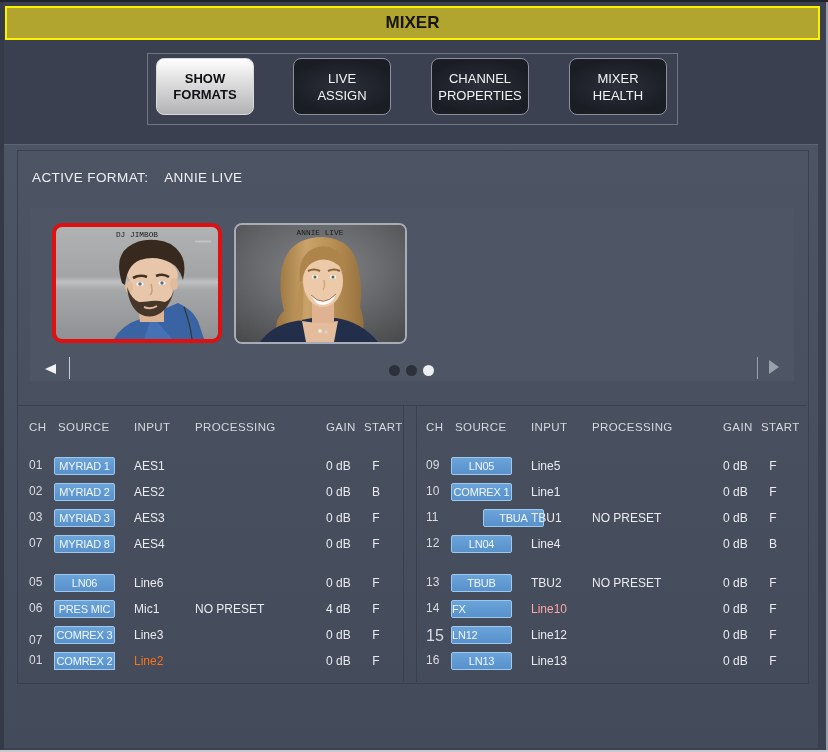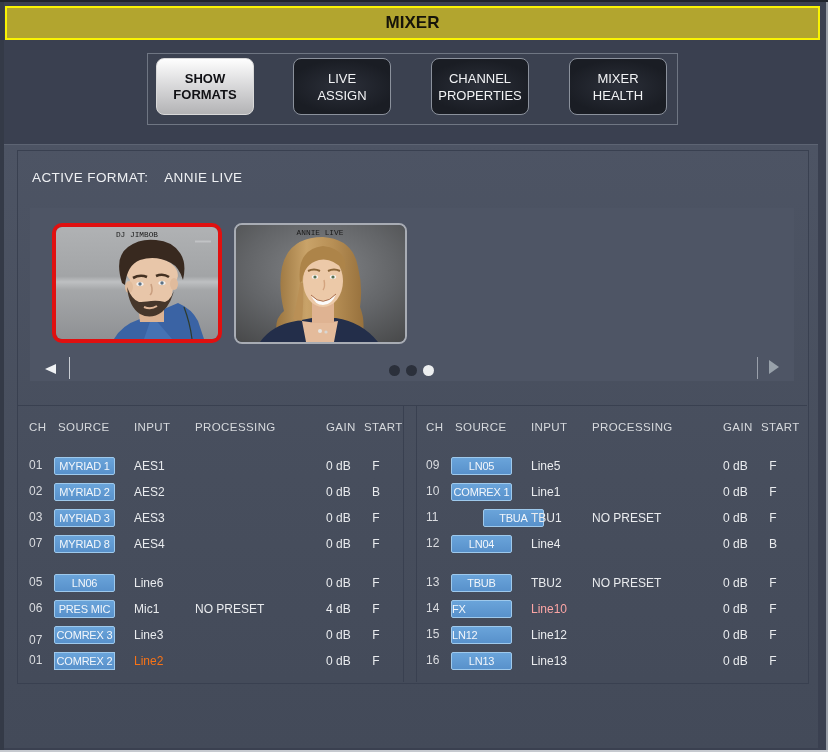--- a/index.html
+++ b/index.html
@@ -213,21 +213,21 @@
     <div class="abs" style="left:451px;top:574px;width:59px;height:16px;background:linear-gradient(180deg,#6aa4da,#5891cb);border:1px solid #9ec9ec;border-radius:2px;color:#f2f6fb;font-size:11px;letter-spacing:-0.2px;white-space:nowrap;overflow:hidden;text-align:center;line-height:16px;">TBUB</div>
     <div class="abs" style="left:531px;top:576px;font-size:12px;color:#e9ebee;">TBU2</div>
     <div class="abs" style="left:592px;top:576px;font-size:12px;color:#e9ebee;">NO PRESET</div>
     <div class="abs" style="left:723px;top:576px;font-size:12px;color:#e9ebee;">0 dB</div>
     <div class="abs" style="left:753px;top:576px;width:40px;text-align:center;font-size:12px;color:#e9ebee;">F</div>
     <div class="abs" style="left:426px;top:601px;font-size:12px;color:#dadce0;">14</div>
     <div class="abs" style="left:451px;top:600px;width:59px;height:16px;background:linear-gradient(180deg,#6aa4da,#5891cb);border:1px solid #9ec9ec;border-radius:2px;color:#f2f6fb;font-size:11px;letter-spacing:-0.2px;white-space:nowrap;overflow:hidden;text-align:left;line-height:16px;">FX</div>
     <div class="abs" style="left:531px;top:602px;font-size:12px;color:#fca5a5;">Line10</div>
     <div class="abs" style="left:723px;top:602px;font-size:12px;color:#e9ebee;">0 dB</div>
     <div class="abs" style="left:753px;top:602px;width:40px;text-align:center;font-size:12px;color:#e9ebee;">F</div>
-    <div class="abs" style="left:426px;top:627px;font-size:12px;color:#dadce0;">15</div>
+    <div class="abs" style="left:426px;top:627px;font-size:16px;color:#dadce0;">15</div>
     <div class="abs" style="left:451px;top:626px;width:59px;height:16px;background:linear-gradient(180deg,#6aa4da,#5891cb);border:1px solid #9ec9ec;border-radius:2px;color:#f2f6fb;font-size:11px;letter-spacing:-0.2px;white-space:nowrap;overflow:hidden;line-height:16px;">LN12</div>
     <div class="abs" style="left:531px;top:628px;font-size:12px;color:#e9ebee;">Line12</div>
     <div class="abs" style="left:723px;top:628px;font-size:12px;color:#e9ebee;">0 dB</div>
     <div class="abs" style="left:753px;top:628px;width:40px;text-align:center;font-size:12px;color:#e9ebee;">F</div>
     <div class="abs" style="left:426px;top:653px;font-size:12px;color:#dadce0;">16</div>
     <div class="abs" style="left:451px;top:652px;width:59px;height:16px;background:linear-gradient(180deg,#6aa4da,#5891cb);border:1px solid #9ec9ec;border-radius:2px;color:#f2f6fb;font-size:11px;letter-spacing:-0.2px;white-space:nowrap;overflow:hidden;text-align:center;line-height:16px;">LN13</div>
     <div class="abs" style="left:531px;top:654px;font-size:12px;color:#e9ebee;">Line13</div>
     <div class="abs" style="left:723px;top:654px;font-size:12px;color:#e9ebee;">0 dB</div>
     <div class="abs" style="left:753px;top:654px;width:40px;text-align:center;font-size:12px;color:#e9ebee;">F</div>
   </div>

